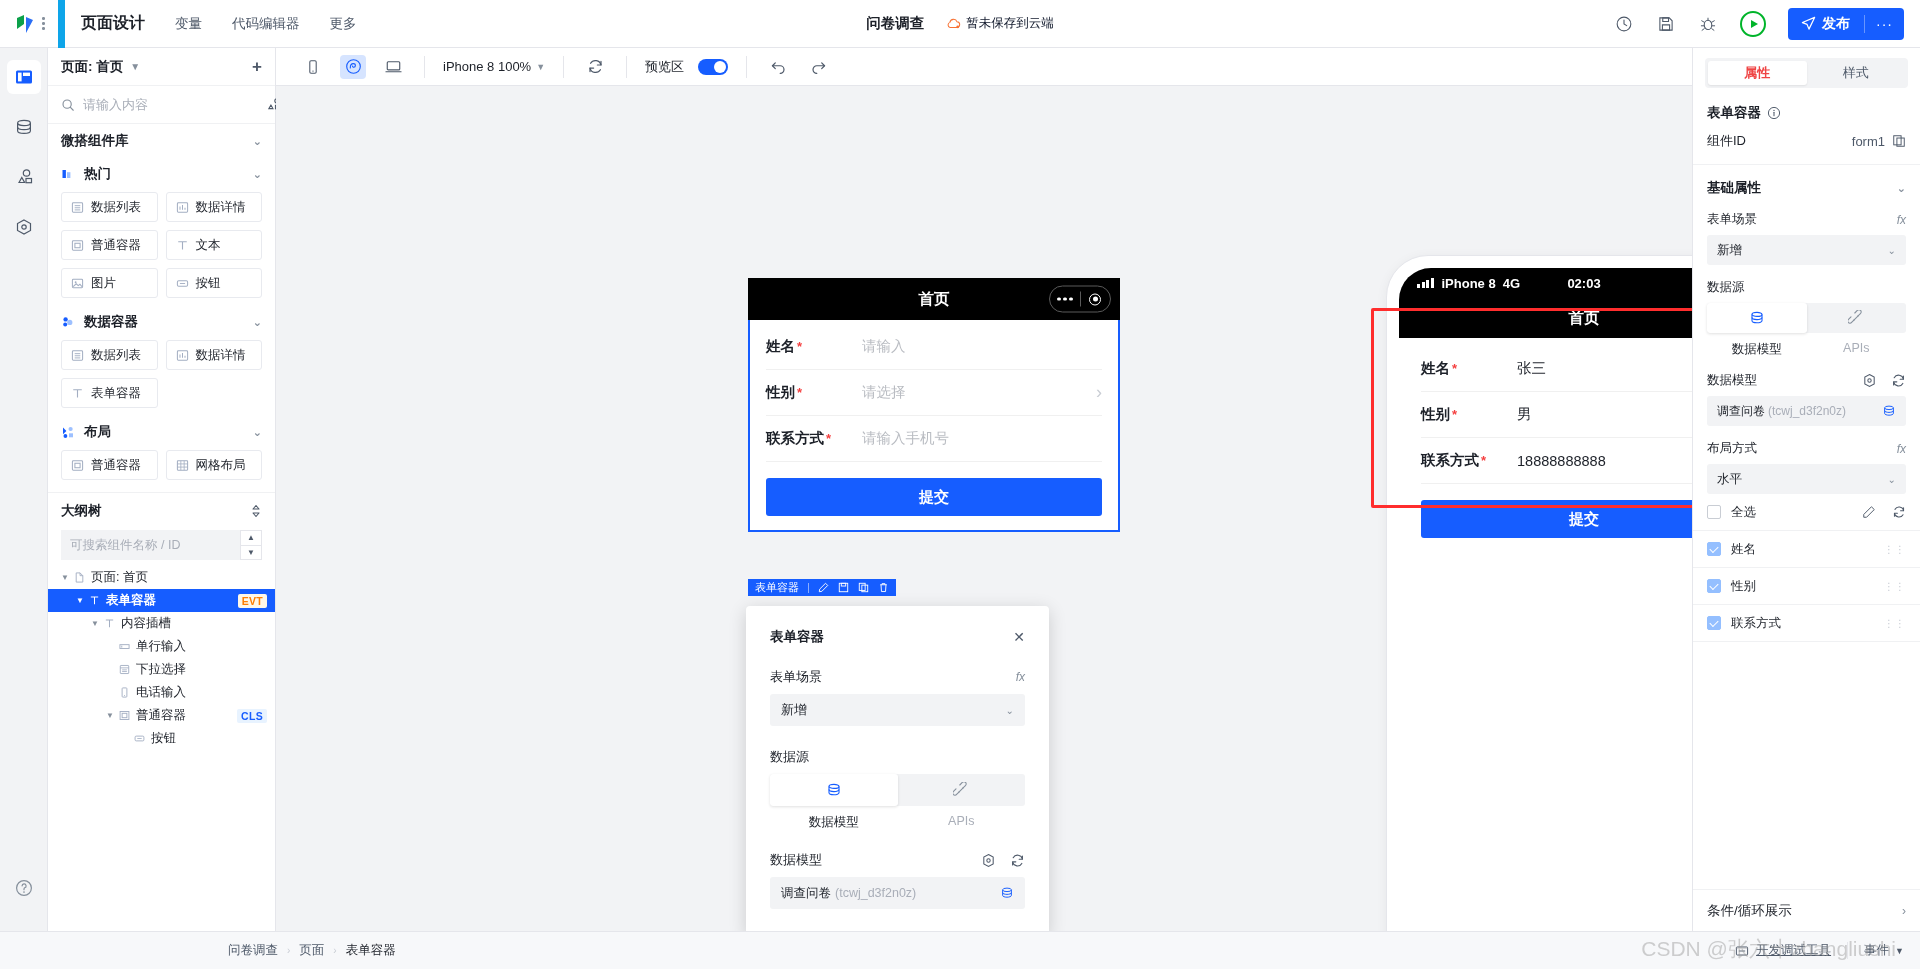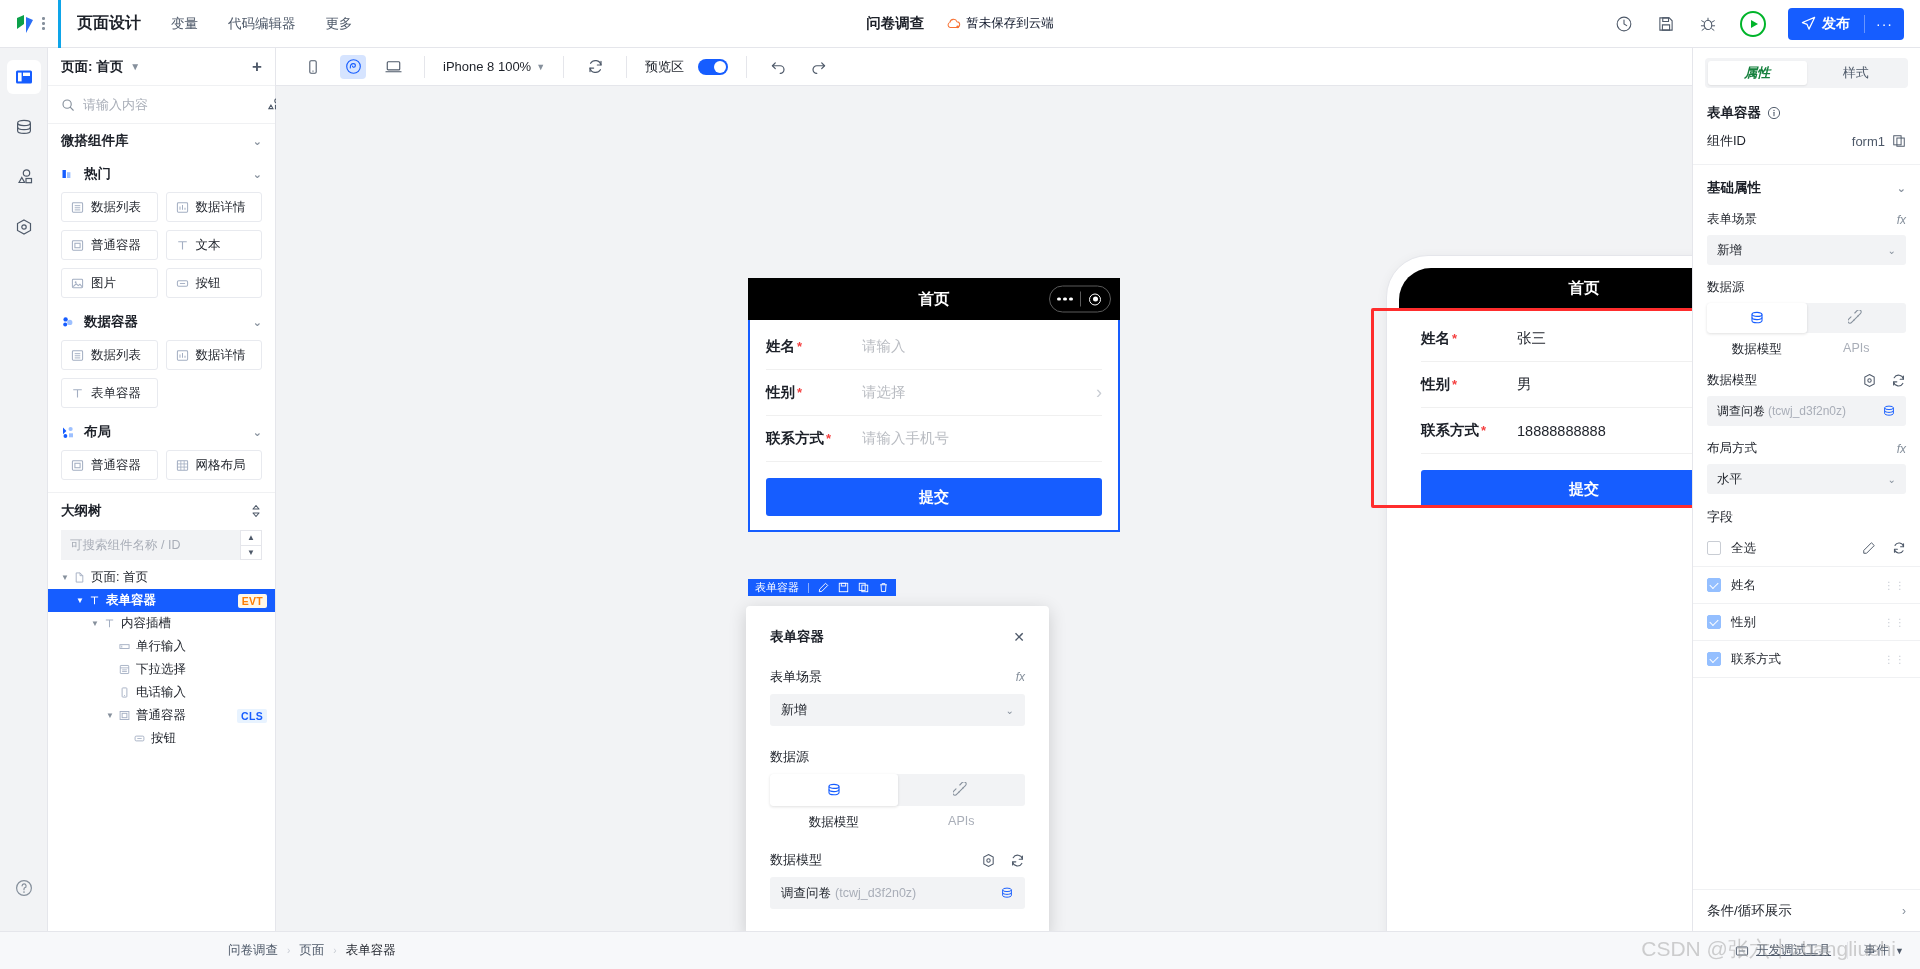--- a/index.html
+++ b/index.html
@@ -12,21 +12,21 @@
 
   
   .header {
     height: 48px; min-height: 48px; background: #fff; display: flex; align-items: center;
     border-bottom: 1px solid #e5e6eb; position: relative; z-index: 40;
   }
   .hdr-logo-zone { width: 58px; height: 48px; display:flex; align-items:center; justify-content:center; gap:5px; }
   .logo-mark { width: 24px; height: 24px; position: relative; }
   .dots-vert { display:flex; flex-direction:column; gap:2.5px; }
   .dots-vert i { width:2.5px; height:2.5px; border-radius:50%; background:#86909c; display:block; }
-  .hdr-nav { display: flex; align-items: center; gap: 30px; padding-left: 16px; border-left: 3px solid #0ea5e9; height: 48px; }
+  .hdr-nav { display: flex; align-items: center; gap: 30px; padding-left: 16px; border-left: 7px solid #0ea5e9; height: 48px; }
   .hdr-nav .nav-main { font-size: 16px; font-weight: 700; color: #1d2129; }
   .hdr-nav .nav-item { font-size: 13.5px; color: #4e5969; cursor: pointer; }
   .hdr-center { position:absolute; left: 0; right: 0; display:flex; justify-content:center; align-items:center; gap: 22px; pointer-events:none; }
   .hdr-center > * { pointer-events: auto; }
   .proj-title { font-size: 14.5px; font-weight: 700; color: #1d2129; }
   .save-state { display:flex; align-items:center; gap:5px; font-size: 12.5px; color:#0f172a; }
   .hdr-right { margin-left:auto; display:flex; align-items:center; gap: 22px; padding-right: 16px; }
   .hdr-icon { width:20px; height:20px; display:flex; align-items:center; justify-content:center; cursor:pointer; color:#4e5969; }
   .run-btn { width:26px;height:26px;border-radius:50%;border:2px solid #00b42a;display:flex;align-items:center;justify-content:center;cursor:pointer; }
   .run-btn .tri { width:0;height:0;border-left:7px solid #00b42a;border-top:4.5px solid transparent;border-bottom:4.5px solid transparent;margin-left:2px;}
@@ -145,21 +145,21 @@
   .pp-status .mid { position:absolute; left:0; right:0; text-align:center; pointer-events:none; }
   .pp-nav { height:40px; background:#000; color:#fff; display:flex; align-items:center; justify-content:center; position:relative; }
   .pp-nav .ttl { font-size:15.5px; font-weight:600; }
   .pp-form { padding: 8px 22px 0 22px; }
   .redbox { position:absolute; left: 1095px; top: 198px; width: 434px; height: 200px; border: 3px solid #ff2d2d; border-radius:2px; z-index: 12; pointer-events:none; }
 
   
   .rightpanel { width: 228px; background:#fff; border-left:1px solid #e5e6eb; display:flex; flex-direction:column; min-height:0; }
   .rp-tabs { margin: 10px 12px 0 12px; height:30px; background:#f2f3f5; border-radius:4px; display:flex; padding:3px; }
   .rp-tabs > div { flex:1; display:flex; align-items:center; justify-content:center; font-size:13px; border-radius:3px; cursor:pointer; color:#4e5969; }
-  .rp-tabs > div.on { background:#fff; color:#15803d; font-weight:600; box-shadow:0 1px 2px rgba(0,0,0,.08);font-style:italic; }
+  .rp-tabs > div.on { background:#fff; color:#ef4444; font-weight:600; box-shadow:0 1px 2px rgba(0,0,0,.08); }
   .rp-title { display:flex; align-items:center; gap:6px; font-size:13.5px; font-weight:700; color:#1d2129; padding: 16px 14px 0 14px; }
   .rp-kv { display:flex; align-items:center; padding: 10px 14px 14px 14px; font-size:13px; color:#1d2129; border-bottom:1px solid #f0f1f3;}
   .rp-kv .v { margin-left:auto; color:#4e5969; display:flex; align-items:center; gap:7px;}
   .rp-sec { display:flex; align-items:center; font-size:13.5px; font-weight:700; color:#1d2129; padding: 14px 14px 0 14px; }
   .rp-sec .chev { margin-left:auto; color:#86909c; font-size:11px; }
   .rp-field { padding: 14px 14px 0 14px; }
   .rp-flabel { display:flex; align-items:center; font-size:12.5px; color:#1d2129; margin-bottom: 7px; }
   .rp-flabel .fx { margin-left:auto; font-size:12px; color:#86909c; font-style:italic; }
   .rp-flabel .acts { margin-left:auto; display:flex; gap:14px; color:#4e5969; }
   .rp-select { height:30px; background:#f2f3f5; border-radius:3px; display:flex; align-items:center; padding: 0 10px; font-size:12.5px; color:#1d2129; cursor:pointer; }
@@ -749,20 +749,32 @@
                   <ellipse cx="8" cy="4.4" rx="5" ry="2" fill="none" stroke="#165dff" stroke-width="1.1"></ellipse>
                   <path d="M3 4.4v6.4c0 1.1 2.2 2 5 2s5-.9 5-2V4.4" fill="none" stroke="#165dff" stroke-width="1.1"></path>
                   <path d="M3 7.6c0 1.1 2.2 2 5 2s5-.9 5-2" fill="none" stroke="#165dff" stroke-width="1.1"></path>
                 </svg>
               </span>
           </div>
         </div>
 
         <div class="prevphone">
           <div class="pp-screen">
+            <div class="pp-status" style="position:relative;">
+              <span class="sig">
+                  <i style="height:4px"></i>
+                  <i style="height:6px"></i>
+                  <i style="height:8px"></i>
+                  <i style="height:10px"></i>
+                </span>
+              <span>iPhone 8</span>
+              <span style="margin-left:7px;">4G</span>
+              <span class="mid">02:03</span>
+
+            </div>
             <div class="pp-nav">
               <span class="ttl">首页</span>
 
             </div>
             <div class="pp-form">
               <div class="frow">
                 <span class="flabel"><span>姓名</span><span class="freq">*</span></span>
                 <span class="fval">张三</span>
               </div>
               <div class="frow">
@@ -880,25 +892,20 @@
         </div>
       </div>
       <div class="rp-field">
         <div class="rp-flabel">
           <span>布局方式</span>
           <span class="fx">fx</span>
         </div>
         <div class="rp-select">
           <span>水平</span>
           <span class="chev">⌄</span>
-        </div>
-      </div>
-      <div class="rp-field" style="padding-bottom:4px;">
-        <div class="rp-flabel" style="margin-bottom:0;font-size:13px;">
-          <span>字段</span>
         </div>
       </div>
       <div class="fieldrow">
         <span class="cbx"></span>
         <span>全选</span>
         <span class="acts">
           <span>
               <svg width="14" height="14" viewBox="0 0 16 16">
                 <path d="M10.8 2 14 5.2 5.2 14H2v-3.2z" fill="none" stroke="#4e5969" stroke-width="1.1" stroke-linejoin="round"></path>
               </svg>

